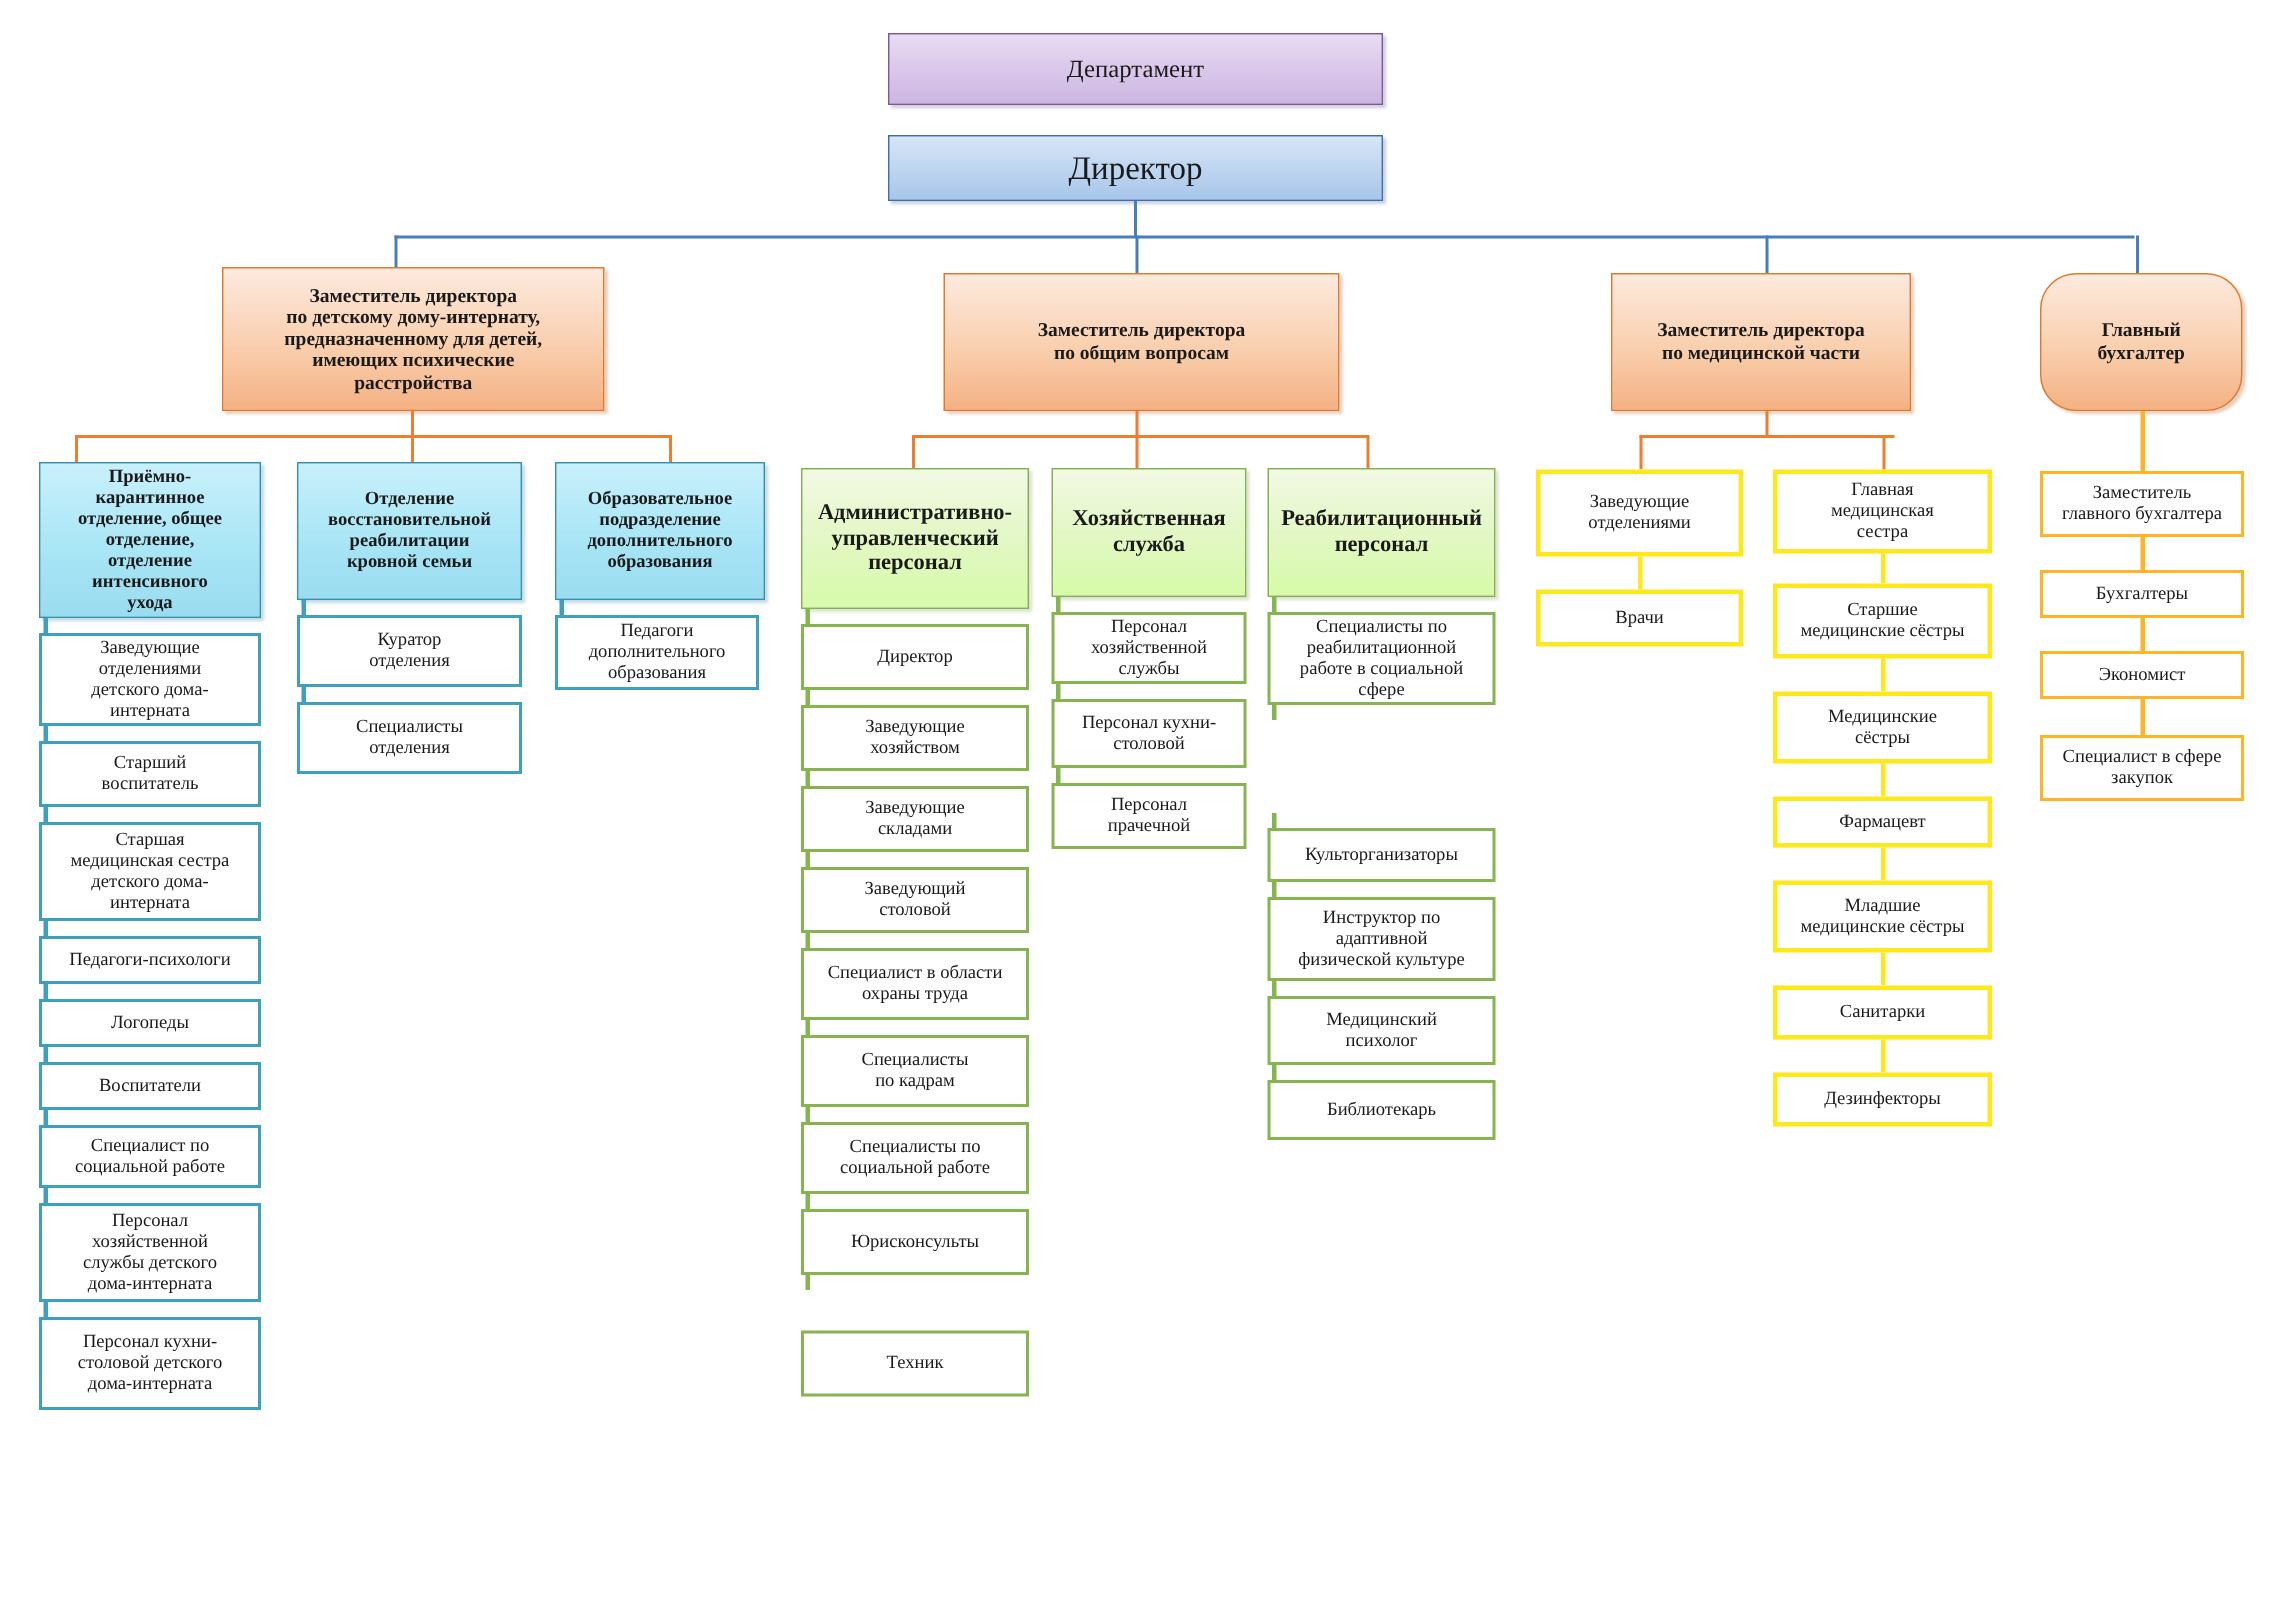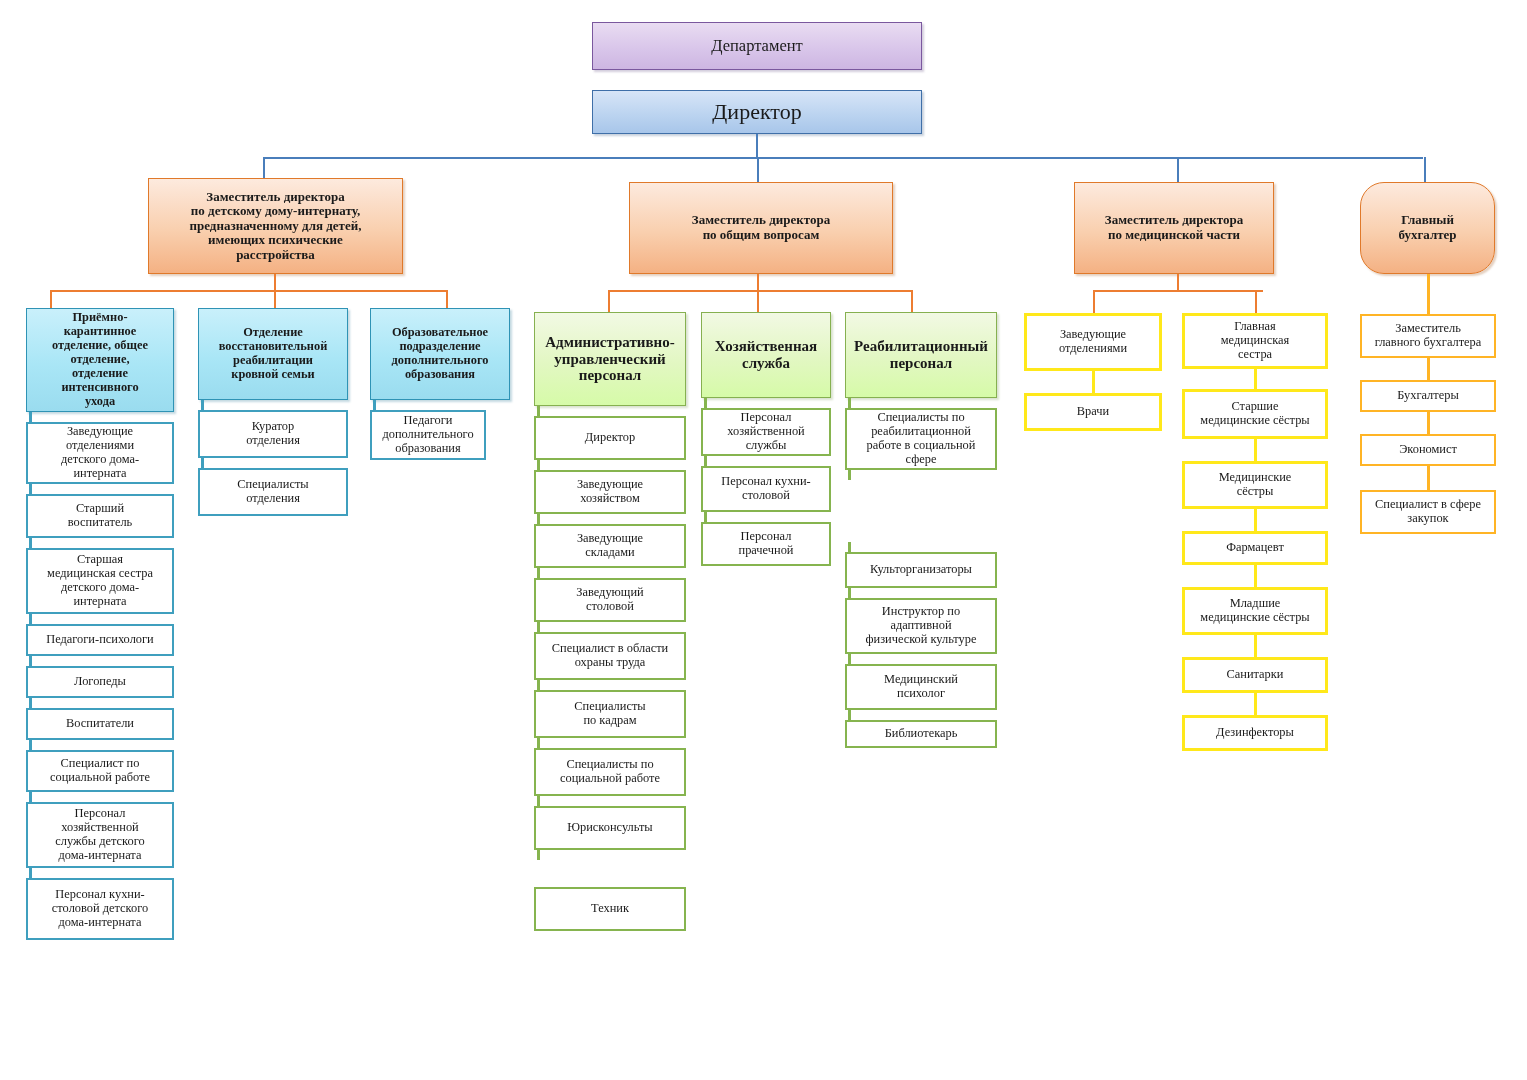--- a/index.html
+++ b/index.html
@@ -167,21 +167,21 @@
       <span>Куратор<br>отделения</span>
     </div>
     <div class="conn c-cyan" style="left: 201px; top: 458px; width: 3px; height: 10px;"></div>
     <div class="node n-cyan" style="left: 198px; top: 468px; width: 150px; height: 48px;">
       <span>Специалисты<br>отделения</span>
     </div>
     <div class="node n-cyan-h" style="left: 370px; top: 308px; width: 140px; height: 92px;">
       <span>Образовательное<br>подразделение<br>дополнительного<br>образования</span>
     </div>
     <div class="conn c-cyan" style="left: 373px; top: 400px; width: 3px; height: 10px;"></div>
-    <div class="node n-cyan" style="left: 370px; top: 410px; width: 116px; height: 50px;">
+    <div class="node n-cyan" style="left: 370px; top: 410px; width: 136px; height: 50px;">
       <span>Педагоги<br>дополнительного<br>образования</span>
     </div>
     <div class="conn c-orange" style="left: 757px; top: 274px; width: 2.4px; height: 16px;"></div>
     <div class="conn c-orange" style="left: 608px; top: 290px; width: 304px; height: 2.4px;"></div>
     <div class="conn c-orange" style="left: 608px; top: 290px; width: 2.4px; height: 22px;"></div>
     <div class="conn c-orange" style="left: 757px; top: 290px; width: 2.4px; height: 22px;"></div>
     <div class="conn c-orange" style="left: 911px; top: 290px; width: 2.4px; height: 22px;"></div>
     <div class="node n-green-h" style="left: 534px; top: 312px; width: 152px; height: 94px;">
       <span>Административно-<br>управленческий<br>персонал</span>
     </div>
@@ -250,21 +250,21 @@
     </div>
     <div class="conn c-green" style="left: 848px; top: 588px; width: 3px; height: 10px;"></div>
     <div class="node n-green" style="left: 845px; top: 598px; width: 152px; height: 56px;">
       <span>Инструктор по<br>адаптивной<br>физической культуре</span>
     </div>
     <div class="conn c-green" style="left: 848px; top: 654px; width: 3px; height: 10px;"></div>
     <div class="node n-green" style="left: 845px; top: 664px; width: 152px; height: 46px;">
       <span>Медицинский<br>психолог</span>
     </div>
     <div class="conn c-green" style="left: 848px; top: 710px; width: 3px; height: 10px;"></div>
-    <div class="node n-green" style="left: 845px; top: 720px; width: 152px; height: 28px;">
+    <div class="node n-green" style="left: 845px; top: 720px; width: 152px; height: 40px;">
       <span>Библиотекарь</span>
     </div>
     <div class="conn c-orange" style="left: 1177px; top: 274px; width: 2.4px; height: 16px;"></div>
     <div class="conn c-orange" style="left: 1093px; top: 290px; width: 170px; height: 2.4px;"></div>
     <div class="conn c-orange" style="left: 1093px; top: 290px; width: 2.4px; height: 23px;"></div>
     <div class="conn c-orange" style="left: 1255px; top: 290px; width: 2.4px; height: 23px;"></div>
     <div class="node n-yellow" style="left: 1024px; top: 313px; width: 138px; height: 58px;">
       <span>Заведующие<br>отделениями</span>
     </div>
     <div class="conn c-yellow" style="left: 1091.5px; top: 371px; width: 3px; height: 22px;"></div>

